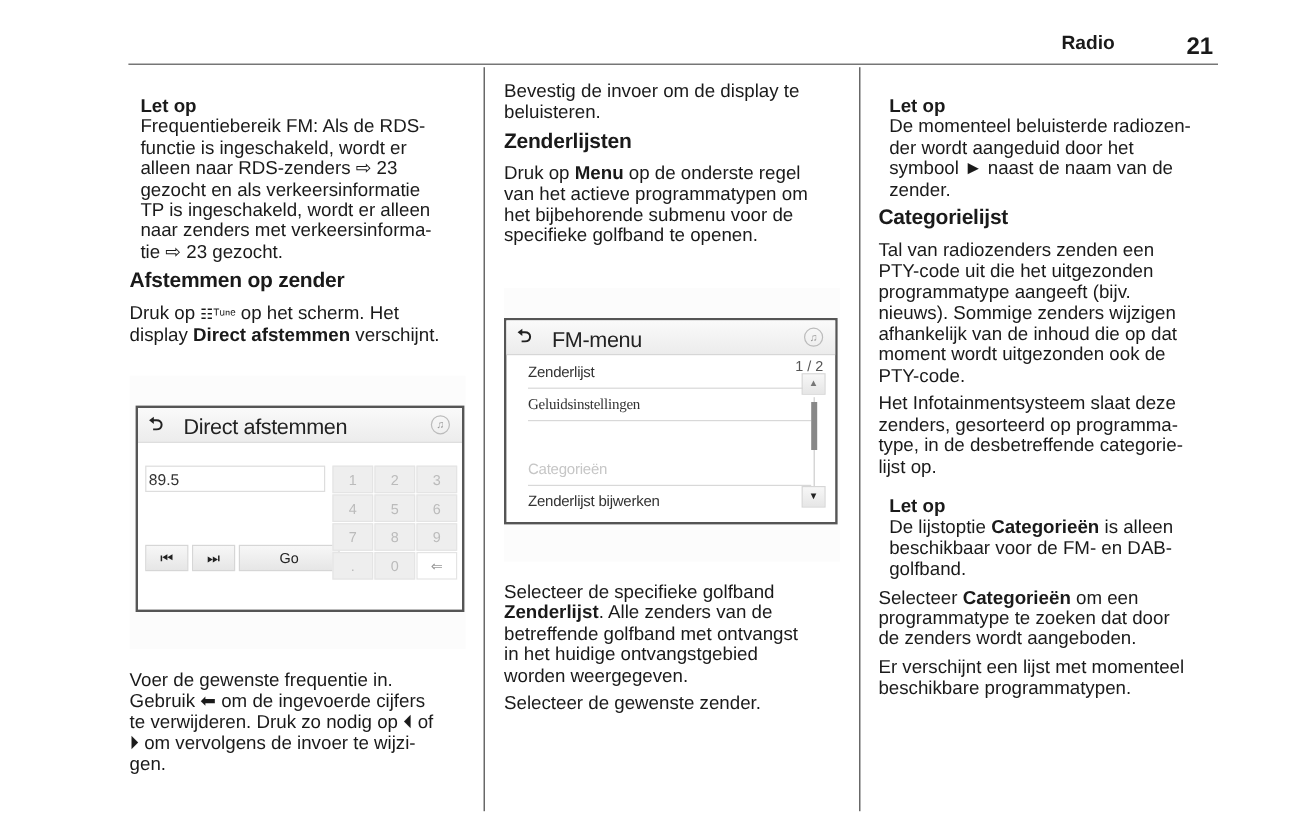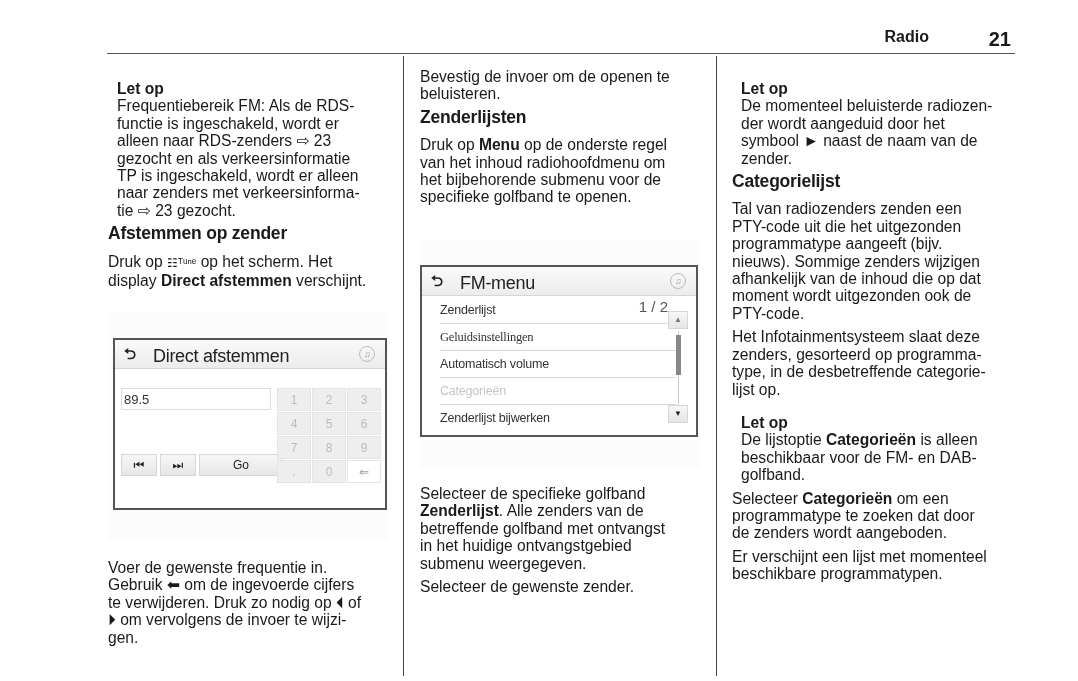--- a/index.html
+++ b/index.html
@@ -21,21 +21,21 @@
   .scr-head{height:28px;background:linear-gradient(#fafafa,#ececec);border-bottom:1px solid #d6d6d6;position:relative;}
   .back{position:absolute;left:0;top:0;width:30px;height:28px;text-align:center;line-height:28px;font-size:15px;font-weight:bold;color:#222;}
   .scr-title{position:absolute;left:38px;top:6px;font-size:18px;color:#222;letter-spacing:-0.3px;}
   .music{position:absolute;right:10px;top:6px;width:14px;height:14px;border:1px solid #bbb;border-radius:50%;font-size:9px;text-align:center;line-height:14px;color:#999;}
   .freq{position:absolute;left:6px;top:48px;width:150px;height:22px;border:1px solid #ddd;font-size:13px;line-height:22px;padding-left:2px;box-sizing:border-box;}
   .btn{position:absolute;height:22px;background:linear-gradient(#f7f7f7,#e6e6e6);border:1px solid #d6d6d6;box-sizing:border-box;text-align:center;line-height:20px;font-size:12px;color:#222;}
   .key{position:absolute;width:34px;height:23px;background:#eeeeee;border:1px solid #e4e4e4;box-sizing:border-box;text-align:center;line-height:22px;font-size:12px;color:#bbb;}
   .key.white{background:#fff;}
   .menu-row{position:absolute;left:18px;width:236px;height:26px;border-bottom:1px solid #d8d8d8;font-size:12.5px;line-height:26px;color:#333;letter-spacing:-0.2px;}
   .menu-row.dim{color:#c6c6c6;}
-  .pager{position:absolute;right:28px;top:31px;font-size:15px;color:#555;}
+  .pager{position:absolute;right:10px;top:31px;font-size:12px;color:#555;}
   .sbtn{position:absolute;right:8px;width:20px;height:18px;background:linear-gradient(#f7f7f7,#e6e6e6);border:1px solid #d6d6d6;box-sizing:border-box;font-size:8px;text-align:center;line-height:16px;color:#777;}
   .track{position:absolute;right:17px;width:1px;background:#ccc;}
   .thumb{position:absolute;right:15px;width:5px;background:#888;}
 </style>
 </head>
 <body>
 
 <div class="hdr">
   <span class="hdr-title">Radio</span>
   <span class="hdr-page">21</span>
@@ -92,58 +92,57 @@
     <span>Voer de gewenste frequentie in.</span><br>
     <span>Gebruik ⬅ om de ingevoerde cijfers</span><br>
     <span>te verwijderen. Druk zo nodig op ⏴ of</span><br>
     <span>⏵ om vervolgens de invoer te wijzi-</span><br>
     <span>gen.</span>
   </p>
 </div>
 
 <div class="col" style="left:420px;width:292px;top:68px;">
   <p>
-    <span>Bevestig de invoer om de openen te</span><br>
+    <span>Bevestig de invoer om de display te</span><br>
     <span>beluisteren.</span>
   </p>
   <h3>Zenderlijsten</h3>
   <p>
     <span>Druk op </span><b>Menu</b><span> op de onderste regel</span><br>
-    <span>van het inhoud radiohoofdmenu om</span><br>
+    <span>van het actieve programmatypen om</span><br>
     <span>het bijbehorende submenu voor de</span><br>
     <span>specifieke golfband te openen.</span>
   </p>
 </div>
 
 <div class="shot-bg" style="left:420px;top:240px;width:280px;height:228px;"></div>
 <div class="screen" style="left:420px;top:265px;width:278px;height:172px;">
   <div class="scr-head">
     <span class="back">⮌</span>
     <span class="scr-title">FM-menu</span>
     <span class="music">♫</span>
   </div>
   <div class="menu-row" style="top:30px;">Zenderlijst</div>
   <div class="menu-row" style="top:57px;font-family:Liberation Serif, serif;">Geluidsinstellingen</div>
-  <div class="menu-row" style="top:84px;">Automatisch volume</div>
   <div class="menu-row dim" style="top:111px;">Categorieën</div>
   <div class="menu-row" style="top:138px;border-bottom:none;">Zenderlijst bijwerken</div>
   <span class="pager">1 / 2</span>
   <div class="sbtn" style="top:44px;">▲</div>
   <div class="track" style="top:64px;height:74px;"></div>
   <div class="thumb" style="top:68px;height:40px;"></div>
   <div class="sbtn" style="top:138px;color:#222;">▼</div>
 </div>
 
 <div class="col" style="left:420px;top:485px;width:292px;">
   <p>
     <span>Selecteer de specifieke golfband</span><br>
     <b>Zenderlijst</b><span>. Alle zenders van de</span><br>
     <span>betreffende golfband met ontvangst</span><br>
     <span>in het huidige ontvangstgebied</span><br>
-    <span>submenu weergegeven.</span>
+    <span>worden weergegeven.</span>
   </p>
   <p>Selecteer de gewenste zender.</p>
 </div>
 
 <div class="col" style="left:732px;width:284px;">
   <div class="note">
     <span class="nt">Let op</span>
     <div>De momenteel beluisterde radiozen-</div>
     <div>der wordt aangeduid door het</div>
     <div>symbool ► naast de naam van de</div>

